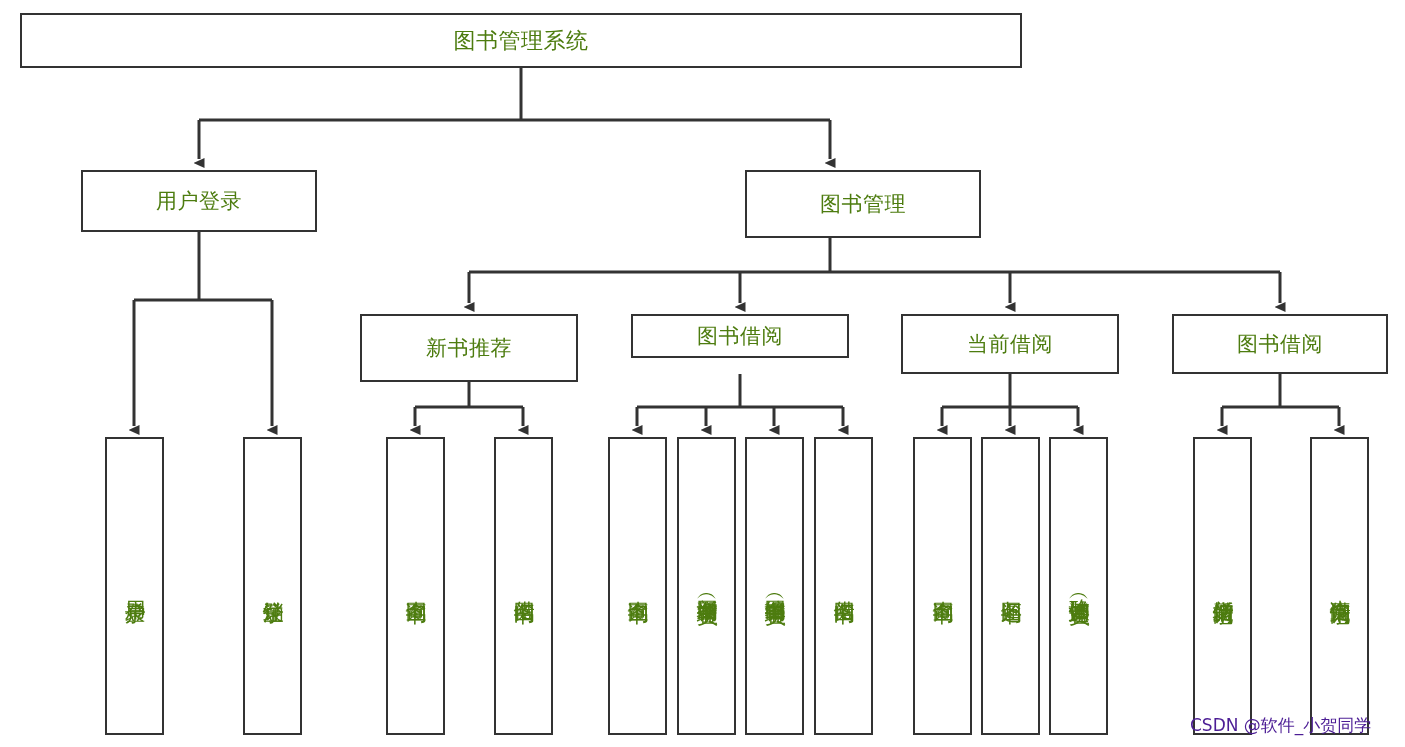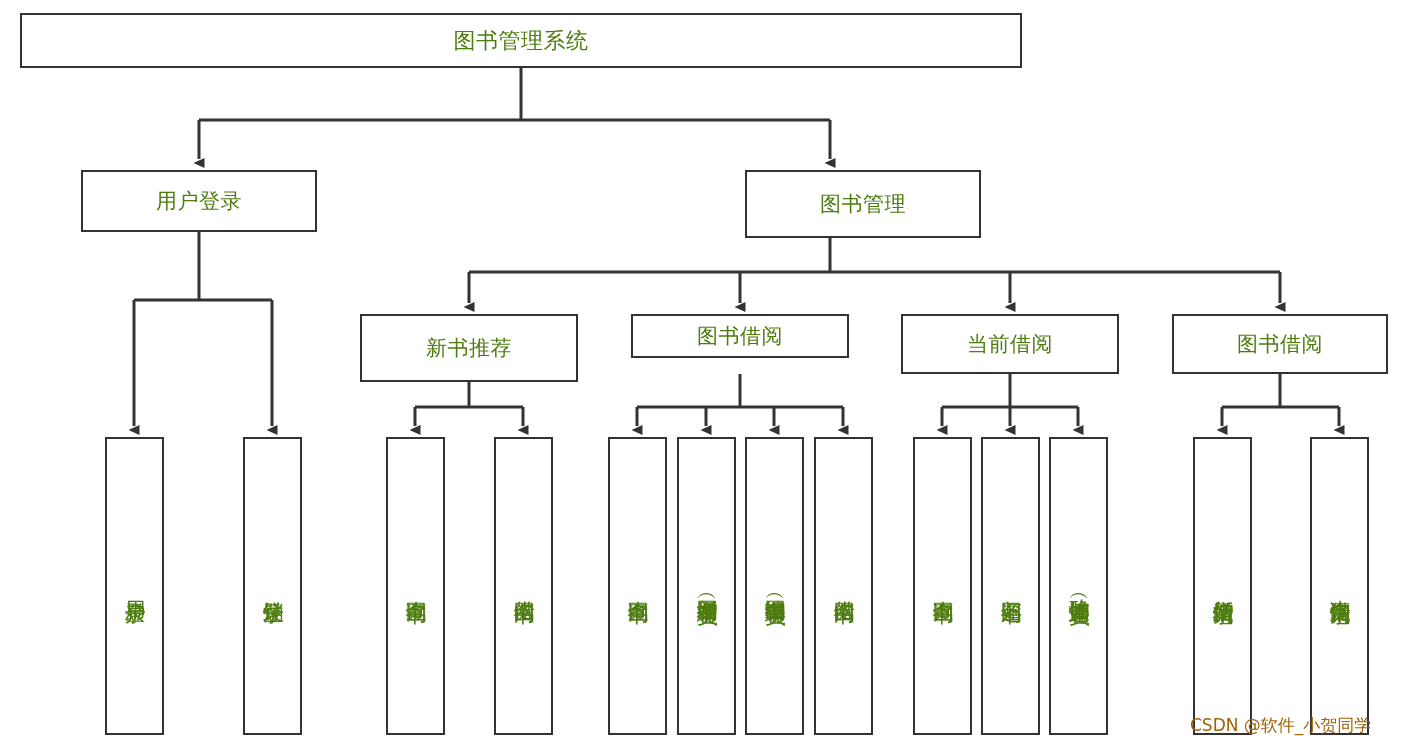--- a/index.html
+++ b/index.html
@@ -54,21 +54,21 @@
     max-height: 100%;
   }
   .node.root .label {
     font-size: 22px;
   }
   .watermark {
     position: absolute;
     left: 1190px;
     top: 714px;
     font-size: 17px;
-    color: #a16207;
+    color: #4c1d95;
     white-space: nowrap;
     z-index: 5;
     font-family: "DejaVu Sans", "Liberation Sans", sans-serif;
   }
 </style>
 </head>
 <body>
 
 <div id="canvas">
 

